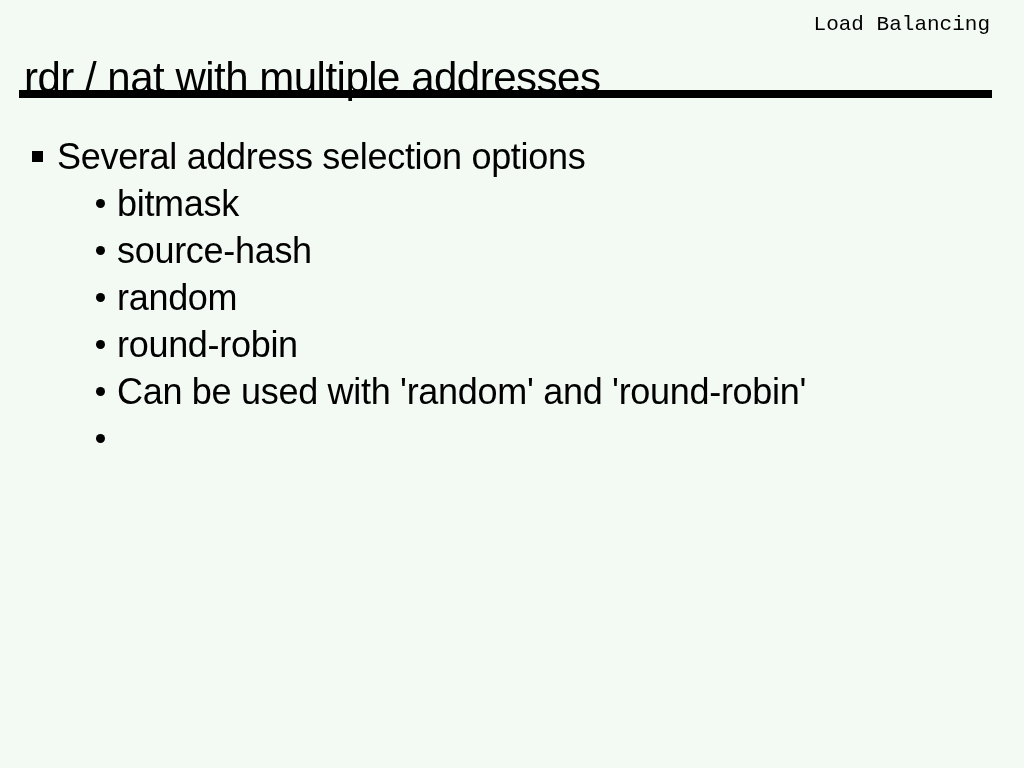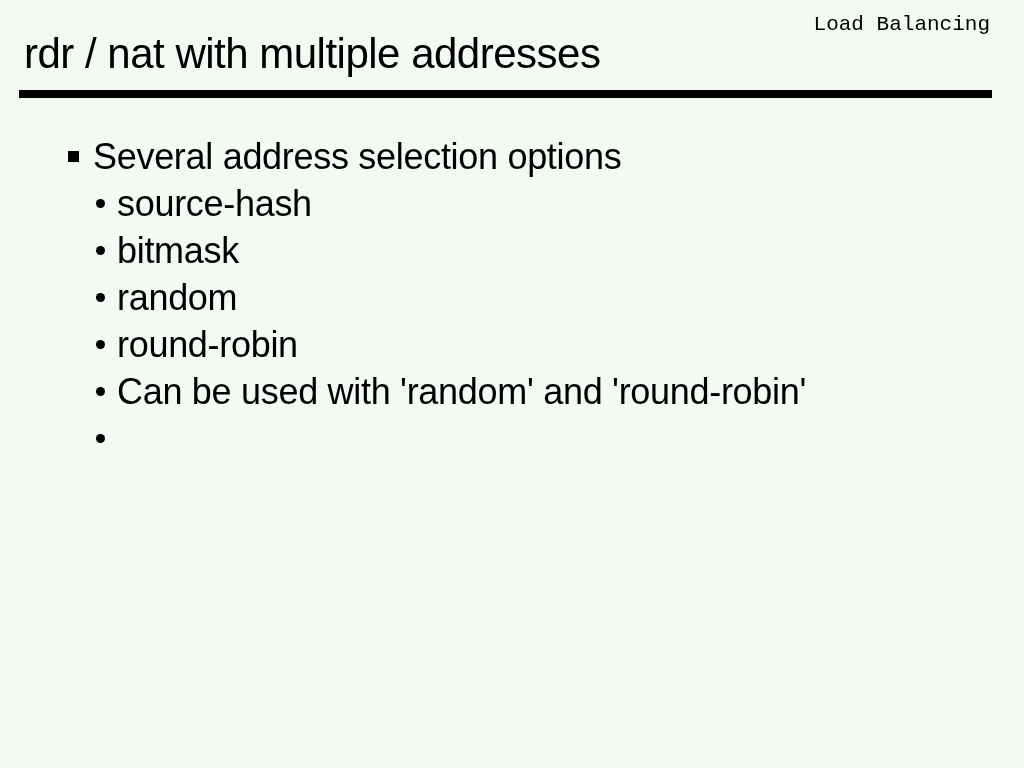--- a/index.html
+++ b/index.html
@@ -15,21 +15,21 @@
   .corner-label {
     position: absolute;
     top: 12px;
     right: 34px;
     font-size: 21px;
     line-height: 26px;
     font-family: Liberation Mono, monospace;
   }
   .slide-title {
     position: absolute;
-    top: 32px;
+    top: 56px;
     left: 24px;
     font-size: 42px;
     line-height: 44px;
     letter-spacing: -0.5px;
     white-space: nowrap;
   }
   .title-rule {
     position: absolute;
     top: 90px;
     left: 19px;
@@ -44,21 +44,21 @@
     width: 1024px;
   }
   .line {
     height: 47px;
     display: flex;
     align-items: center;
     font-size: 36px;
     white-space: nowrap;
   }
   .line .txt { letter-spacing: -0.3px; }
-  .l1 { padding-left: 68px; }
+  .l1 { padding-left: 32px; }
   .l1 .marker {
     flex: 0 0 auto;
     width: 11px;
     height: 11px;
     background: #000;
     margin-right: 14px;
   }
   .l2 { padding-left: 96px; }
   .l2 .marker {
     flex: 0 0 auto;
@@ -80,26 +80,26 @@
 
 <div class="content">
 
   <div class="line l1">
     <span class="marker"></span>
     <span class="txt">Several address selection options</span>
   </div>
 
   <div class="line l2">
     <span class="marker"></span>
-    <span class="txt">source-hash</span>
+    <span class="txt">bitmask</span>
   </div>
 
   <div class="line l2">
     <span class="marker"></span>
-    <span class="txt">bitmask</span>
+    <span class="txt">source-hash</span>
   </div>
 
   <div class="line l2">
     <span class="marker"></span>
     <span class="txt">random</span>
   </div>
 
   <div class="line l2">
     <span class="marker"></span>
     <span class="txt">round-robin</span>

